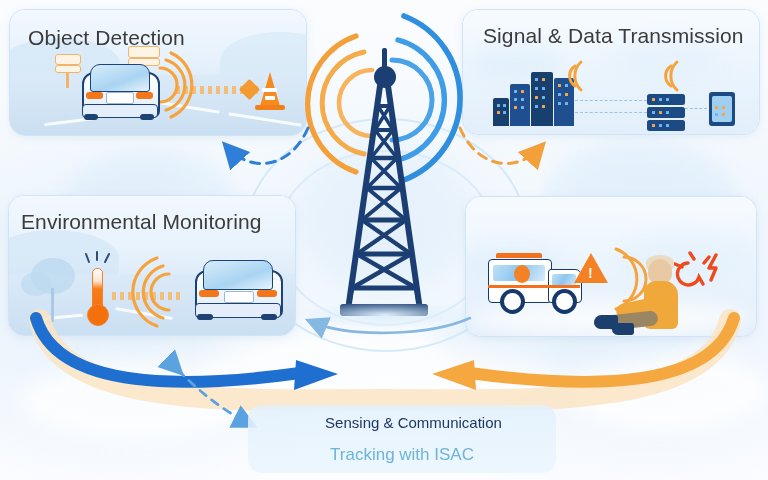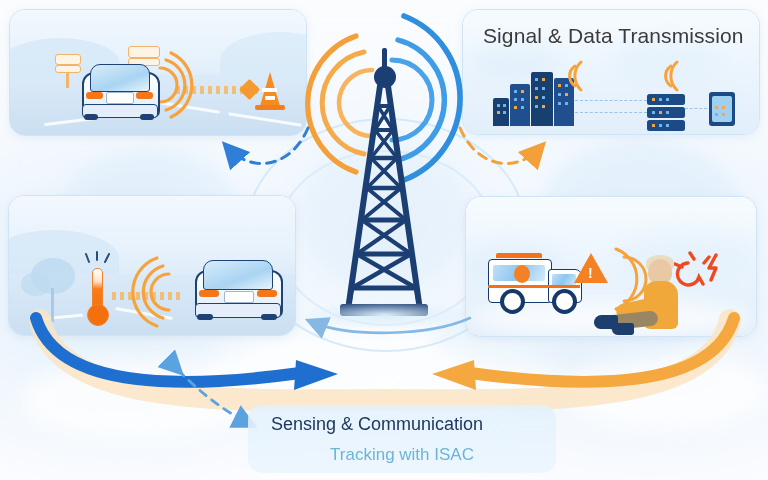--- a/index.html
+++ b/index.html
@@ -104,21 +104,21 @@
   .tdish{position:absolute;left:44px;top:18px;width:22px;height:22px;border-radius:50%;background:#1c3f73;}
   .tmast{position:absolute;left:52px;top:0px;width:5px;height:22px;background:#1c3f73;border-radius:2px;}
   .tbase{position:absolute;left:10px;top:256px;width:88px;height:12px;background:#1c3f73;border-radius:3px;}
 
   .ring{position:absolute;border-radius:50%;border:2px solid #cfe6f8;opacity:.85;}
 
   
   #pbottom{position:absolute;left:248px;top:405px;width:308px;height:68px;border-radius:14px;
     background:linear-gradient(180deg,rgba(226,241,253,.85) 0%,rgba(236,246,254,.92) 100%);
     border:none;box-shadow:none;}
-  #pbottom .t1{position:absolute;left:0;right:0;top:9px;color:#20375e;font-size:18px;padding-left:23px;}
+  #pbottom .t1{position:absolute;left:0;right:0;top:9px;text-align:center;color:#20375e;font-size:15px;padding-left:23px;}
   #pbottom .t2{position:absolute;left:0;right:0;top:40px;text-align:center;color:#6cb4d8;font-size:17px;}
 
   svg.ov{position:absolute;left:0;top:0;width:768px;height:480px;pointer-events:none;}
 </style>
 </head>
 <body>
 
 <div id="stage">
 
   <div class="cloud" style="left:60px;  top:150px; width:180px;height:120px;"></div>
@@ -165,20 +165,21 @@
       <div class="carplate" style="left:96px;top:82px;width:26px;height:10px;"></div>
       <div class="carbump" style="left:72px;top:94px;width:74px;height:12px;"></div>
       <div class="carwheel" style="left:74px;top:104px;width:14px;height:6px;"></div>
       <div class="carwheel" style="left:130px;top:104px;width:14px;height:6px;"></div>
 
       <div class="cone" style="left:250px;top:62px;"></div>
       <div class="conestripe" style="left:252px;top:78px;width:15px;"></div>
       <div class="conestripe" style="left:255px;top:86px;width:10px;"></div>
       <div class="conebase" style="left:245px;top:95px;width:30px;"></div>
     </div>
+    <div class="ptitle">Object Detection</div>
   </div>
 
   <div class="panel" id="p2">
     <div class="scene">
       <div class="sky2"></div>
       <div class="cloud" style="left:8px;top:36px;width:90px;height:34px;opacity:.45;"></div>
       <div class="cloud" style="left:150px;top:30px;width:110px;height:40px;opacity:.32;"></div>
 
       <div class="bldg dk" style="left:30px;top:88px;width:16px;height:28px;"></div>
       <div class="bldg" style="left:47px;top:74px;width:20px;height:42px;"></div>
@@ -272,20 +273,21 @@
 
       <div class="carbody" style="left:186px;top:74px;width:84px;height:44px;"></div>
       <div class="carglass" style="left:194px;top:64px;width:68px;height:28px;"></div>
       <div class="carlight" style="left:190px;top:94px;width:20px;"></div>
       <div class="carlight" style="left:248px;top:94px;width:20px;"></div>
       <div class="carplate" style="left:215px;top:95px;width:28px;height:10px;"></div>
       <div class="carbump" style="left:186px;top:107px;width:84px;height:13px;"></div>
       <div class="carwheel" style="left:188px;top:118px;width:16px;height:6px;"></div>
       <div class="carwheel" style="left:252px;top:118px;width:16px;height:6px;"></div>
     </div>
+    <div class="ptitle">Environmental Monitoring</div>
   </div>
 
   <div class="panel" id="p4">
     <div class="scene">
       <div class="sky2"></div>
       <div class="cloud" style="left:-10px;top:46px;width:110px;height:44px;opacity:.4;"></div>
       <div class="cloud" style="left:150px;top:36px;width:140px;height:50px;opacity:.3;"></div>
       <div class="cloudw" style="left:0px;top:104px;width:290px;height:36px;"></div>
 
       <div class="amb-body" style="left:22px;top:62px;width:62px;height:42px;"></div>

